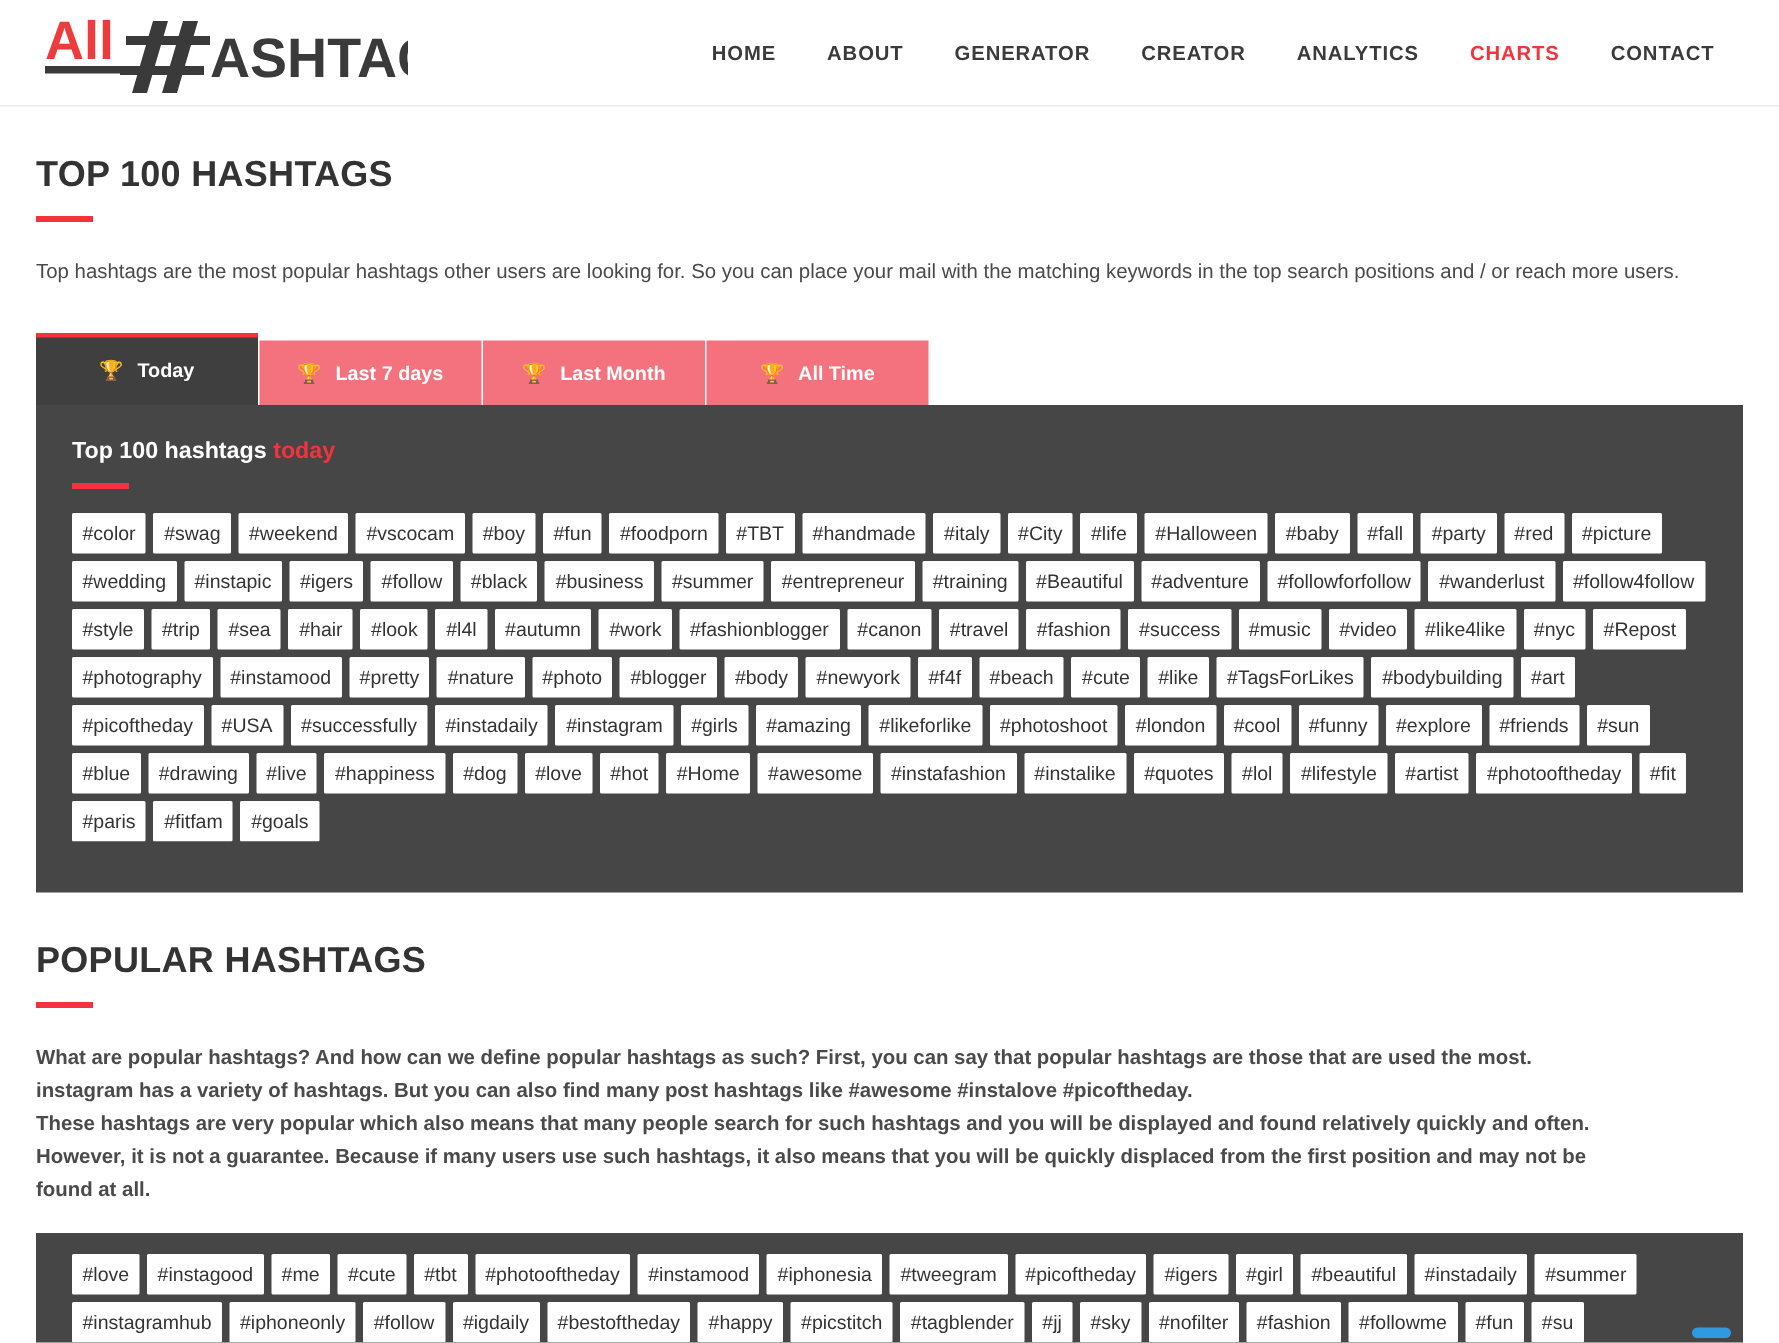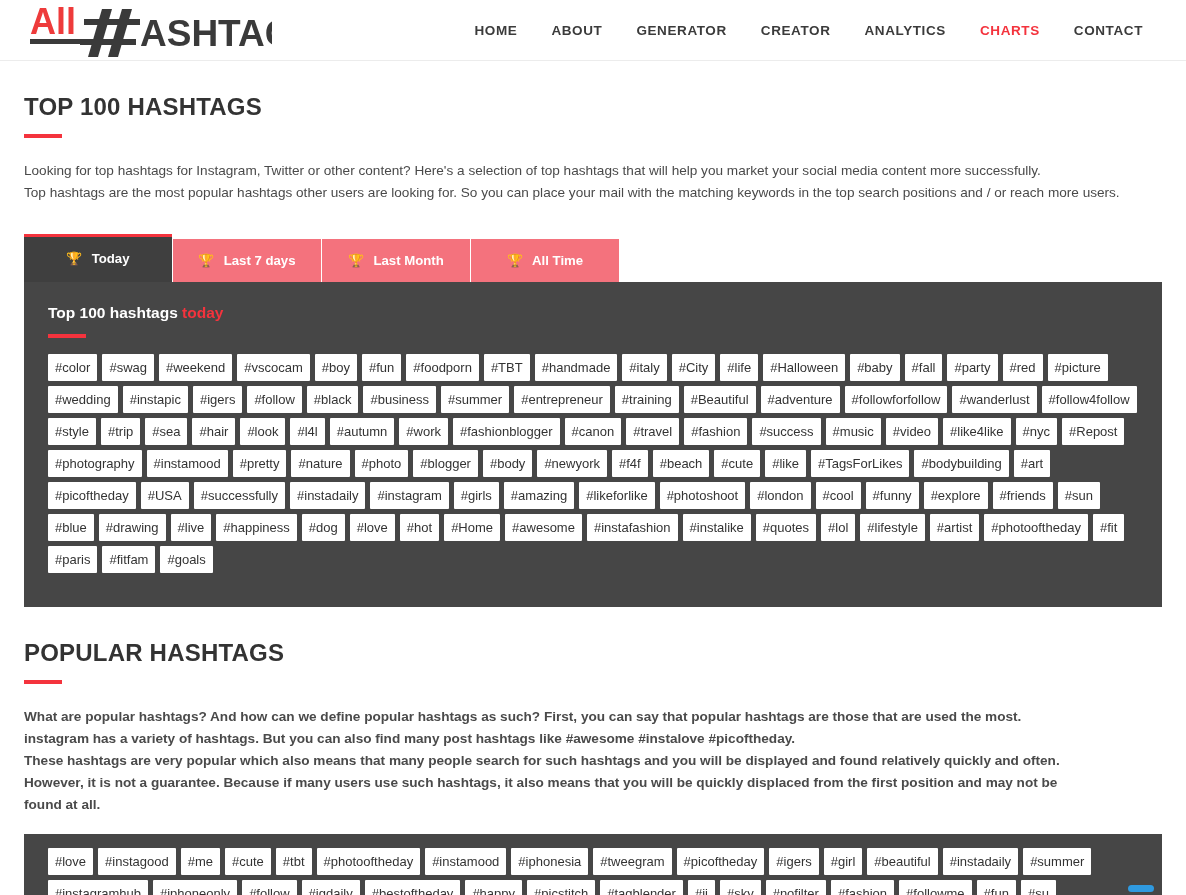--- a/index.html
+++ b/index.html
@@ -7,21 +7,21 @@
   html, body {
     margin: 0; padding: 0;
     width: 1186px; height: 895px;
     overflow: hidden;
     background: #ffffff;
     font-family: "Liberation Sans", sans-serif;
   }
 
   
   .site-header {
-    height: 61px;
+    height: 71px;
     background: #ffffff;
     border-bottom: 1px solid #ececec;
     display: flex;
     align-items: center;
     padding: 0 24px 0 28px;
   }
   .logo {
     display: flex;
     align-items: center;
     height: 60px;
@@ -200,21 +200,20 @@
     <a class="nav-link" href="#">CONTACT</a>
   </nav>
 </header>
 
 <main class="page">
 
   <h1 class="section-title">TOP 100 HASHTAGS</h1>
   <div class="title-rule"></div>
 
   <p class="lead">
-    <span class="ln">Looking for top hashtags for Instagram, Twitter or other content? Here's a selection of top hashtags that will help you market your social media content more successfully.</span>
     <span class="ln">Top hashtags are the most popular hashtags other users are looking for. So you can place your mail with the matching keywords in the top search positions and / or reach more users.</span>
   </p>
 
   <div class="tabs">
     <button class="tab active">
       <span class="trophy">🏆</span>
       <span>Today</span>
     </button>
     <button class="tab">
       <span class="trophy">🏆</span>

